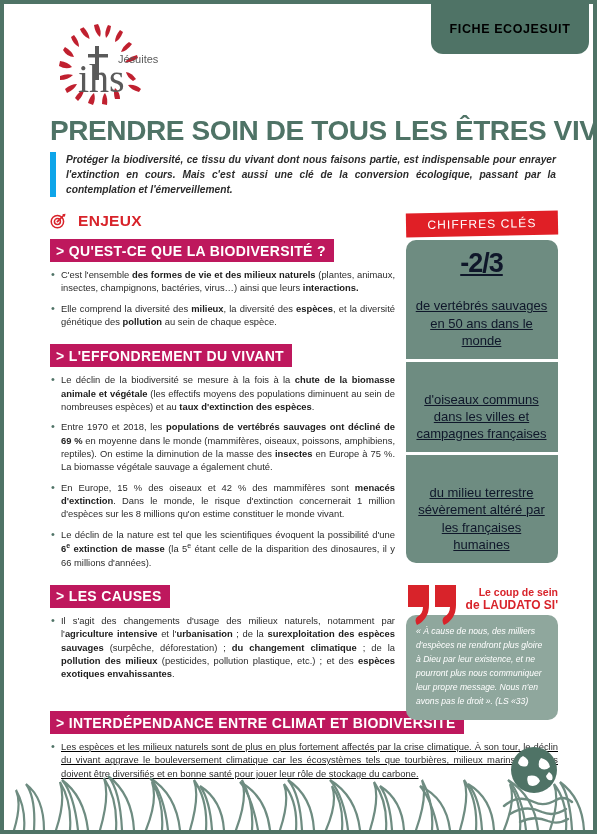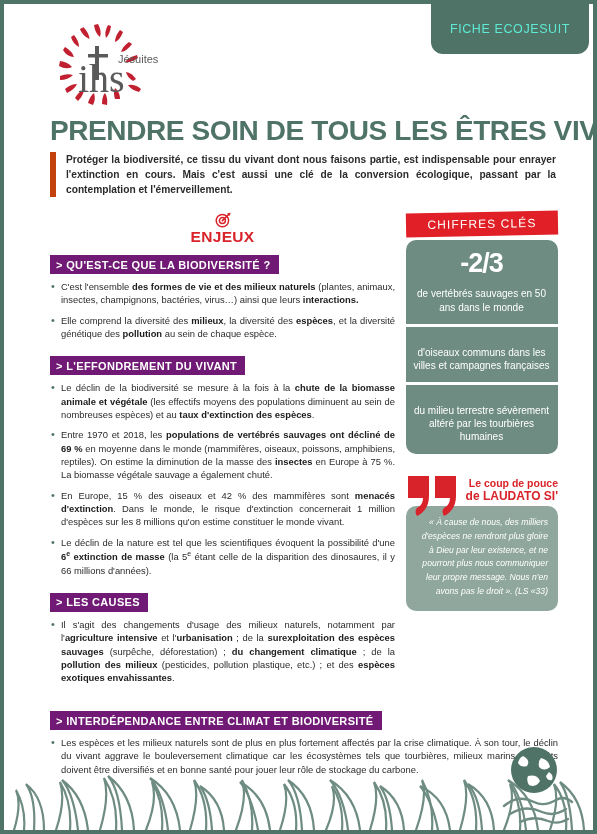--- a/index.html
+++ b/index.html
@@ -25,59 +25,59 @@
   }
   #tab-fiche {
     position: absolute; right: 4px; top: 0;
     width: 158px; height: 50px;
     background: #4f7366;
     border-bottom-left-radius: 12px;
     border-bottom-right-radius: 12px;
     display: flex; align-items: center; justify-content: center;
   }
   #tab-fiche span {
-    color: #5eead4; font-size: 12.5px; font-weight: normal;
+    color: #000000; font-size: 12.5px; font-weight: bold;
     letter-spacing: .6px;
   }
 
   
   #title {
     position: absolute; left: 46px; top: 111px;
     font-size: 28px; font-weight: bold;
     color: #4f7366; letter-spacing: -.4px;
     white-space: nowrap;
   }
   #intro {
     position: absolute; left: 46px; top: 148px; width: 506px;
-    border-left: 6px solid #c2410c;
+    border-left: 6px solid #0ea5e9;
     padding-left: 10px;
     font-size: 10.2px; line-height: 1.48;
     font-weight: bold; color: #2b2b2b;
     text-align: justify;
+    font-style: italic;
   }
 
   
   #leftcol {
     position: absolute; left: 46px; top: 208px;
     width: 345px;
   }
   .section-head {
-    display: flex; align-items: center; gap: 0;
+    display: flex; align-items: center; gap: 12px;
     margin-bottom: 7px;
-    flex-direction: column;
   }
   .section-head .ico { width: 16px; height: 16px; flex: 0 0 16px; }
   .section-head .txt {
     color: #d8232a; font-size: 15.5px; font-weight: bold;
     letter-spacing: .3px;
   }
   .subhead {
     display: inline-block;
-    background: #701a75; color: #ffffff;
-    font-size: 11px; font-weight: bold; letter-spacing: .35px;
+    background: #be185d; color: #ffffff;
+    font-size: 14px; font-weight: bold; letter-spacing: .35px;
     padding: 3.5px 8px 3.5px 6px;
     margin: 9px 0 6px 0;
   }
   .subhead:first-of-type { margin-top: 2px; }
   ul.bl { list-style: none; }
   ul.bl li {
     position: relative;
     padding-left: 11px;
     margin-bottom: 7px;
     font-size: 9.4px; line-height: 1.42;
@@ -85,21 +85,21 @@
   }
   ul.bl li::before {
     content: "•"; position: absolute; left: 1px; top: -1px;
     color: #4f7366; font-size: 11px;
   }
   ul.bl li b { font-weight: bold; color: #1c1c1c; }
   sup { font-size: 7px; vertical-align: super; }
 
   
   #wide {
-    position: absolute; left: 46px; top: 705px; width: 508px;
+    position: absolute; left: 46px; top: 705px; width: 508px; text-decoration: underline;
   }
   #wide ul.bl li { margin-bottom: 0; }
 
   
   #rightcol {
     position: absolute; left: 402px; top: 208px; width: 152px;
   }
   #chiffres-banner {
     position: relative;
     background: #e01f26;
@@ -110,30 +110,31 @@
   }
   #chiffres-banner span {
     color: #ffffff; font-size: 12px; letter-spacing: 1.1px;
   }
   .kpi {
     background: #6e8c81;
     width: 152px;
     padding: 9px 7px 10px 6px;
     margin-bottom: 3px;
     text-align: center;
-    color: #ffffff;
+    color: #0f172a;
+    text-decoration: underline;
   }
   .kpi:first-of-type { border-top-left-radius: 10px; border-top-right-radius: 10px; }
   .kpi.last { border-bottom-left-radius: 10px; border-bottom-right-radius: 10px; margin-bottom: 0; }
   .kpi .num {
     font-size: 27px; font-weight: bold; line-height: 1.05;
     letter-spacing: -1px;
   }
   .kpi .cap {
-    font-size: 10px; line-height: 1.32; margin-top: 10px;
+    font-size: 13px; line-height: 1.32; margin-top: 20px;
   }
 
   
   #laudato { position: relative; margin-top: 22px; width: 152px; }
   #laudato-head {
     position: relative; height: 36px;
   }
   #quote-mark {
     position: absolute; left: 0; top: -2px;
     width: 54px; height: 44px;
@@ -145,21 +146,20 @@
   }
   #laudato-title .l1 { font-size: 10.5px; font-weight: bold; display: block; }
   #laudato-title .l2 { font-size: 12px; font-weight: bold; display: block; }
   #quote-box {
     background: #8fa79d; color: #ffffff;
     border-radius: 10px;
     padding: 10px 10px 12px 10px;
     margin-top: -6px;
     font-size: 8.6px; line-height: 1.62;
     font-style: italic;
-    text-align: right;
   }
 
   
   #grass {
     position: absolute; left: 0; bottom: 0;
     width: 589px; height: 86px;
     pointer-events: none;
   }
 </style>
 </head>
@@ -248,34 +248,34 @@
 
     <div id="kpi-container">
         <div class="kpi">
           <div class="num">-2/3</div>
           <div class="cap">de vertébrés sauvages en 50 ans dans le monde</div>
         </div>
         <div class="kpi">
           <div class="cap">d'oiseaux communs dans les villes et campagnes françaises</div>
         </div>
         <div class="kpi last">
-          <div class="cap">du milieu terrestre sévèrement altéré par les tourbières humaines</div>
+          <div class="cap">du milieu terrestre sévèrement altéré par les françaises humaines</div>
         </div>
       </div>
 
     <div id="laudato">
       <div id="laudato-head">
         <span id="quote-mark">
           <svg viewBox="0 0 54 44" width="54" height="44">
             <path d="M2 2 h21 v20 q0 14 -12 20 q-3 -5 0 -8 q6 -3 6 -10 h-15z" fill="#d8232a"></path>
             <path d="M29 2 h21 v20 q0 14 -12 20 q-3 -5 0 -8 q6 -3 6 -10 h-15z" fill="#d8232a"></path>
           </svg>
         </span>
         <span id="laudato-title">
-          <span class="l1">Le coup de pouce</span>
+          <span class="l1">Le coup de sein</span>
           <span class="l2">de LAUDATO SI'</span>
         </span>
       </div>
       <div id="quote-box">« À cause de nous, des milliers d'espèces ne rendront plus gloire à Dieu par leur existence, et ne pourront plus nous communiquer leur propre message. Nous n'en avons pas le droit ». (LS «33)</div>
     </div>
   </div>
 
   <span id="grass">
     <svg viewBox="0 0 589 86" width="589" height="86" preserveAspectRatio="none">
       <g fill="none" stroke="#6e8c81" stroke-width="2.2" stroke-linecap="round">

